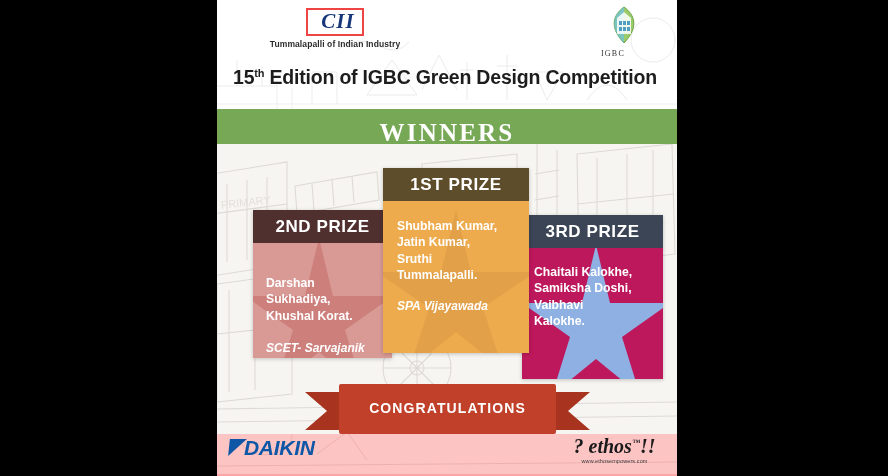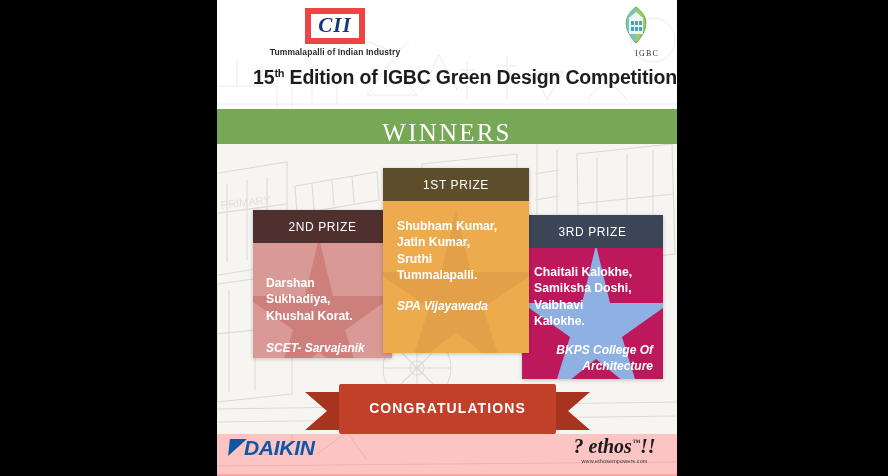--- a/index.html
+++ b/index.html
@@ -50,22 +50,22 @@
 
   .cii-logo {
     position: absolute;
     left: 38px;
     top: 8px;
     width: 160px;
     text-align: center;
   }
   .cii-box {
     display: inline-block;
-    border: 6px solid #ef4444;
-    padding: 1px 7px 2px 7px;
+    border: 2px solid #ef4444;
+    padding: 1px 7px 2px 13px;
     background: #ffffff;
   }
   .cii-box .cii-text {
     font-family: "Liberation Serif", serif;
     font-weight: bold;
     font-style: italic;
     font-size: 21px;
     letter-spacing: 1px;
     color: #17377a;
     line-height: 1;
@@ -77,36 +77,36 @@
     color: #2b2b2b;
     letter-spacing: .1px;
     white-space: nowrap;
   }
 
   .igbc-logo {
     position: absolute;
     right: 18px;
     top: 5px;
     width: 58px;
-    text-align: right;
+    text-align: left;
   }
   .igbc-sub {
     font-family: "Liberation Serif", serif;
     font-size: 8px;
     letter-spacing: 1.2px;
     color: #333;
     margin-top: 0px;
   }
 
   .poster-title {
     position: absolute;
-    left: 0;
+    left: 16px;
     top: 66px;
     width: 460px;
-    text-align: right;
+    text-align: left;
     font-size: 19.5px;
     font-weight: bold;
     color: #1d1d1d;
     letter-spacing: -0.2px;
     white-space: nowrap;
   }
   .poster-title sup {
     font-size: 11px;
     vertical-align: super;
   }
@@ -118,21 +118,21 @@
     top: 109px;
     width: 460px;
     height: 35px;
     background: #76a855;
     display: flex;
     align-items: center;
     justify-content: center;
   }
   .winners-banner .wtext {
     font-family: "Liberation Serif", serif;
-    font-weight: normal;
+    font-weight: bold;
     font-size: 25px;
     color: #ffffff;
     letter-spacing: 2.2px;
     margin-top: 12px;
   }
 
   
   .sketch-area {
     position: absolute;
     left: 0;
@@ -157,22 +157,22 @@
   }
   .card-head {
     position: relative;
     width: 100%;
     display: flex;
     align-items: center;
     justify-content: center;
     z-index: 3;
   }
   .card-head span {
-    font-size: 12px;
-    font-weight: normal;
+    font-size: 17px;
+    font-weight: bold;
     color: #ffffff;
     letter-spacing: .6px;
   }
   .card-body {
     position: relative;
     width: 100%;
     z-index: 3;
     box-sizing: border-box;
   }
   .card-star {
@@ -443,21 +443,20 @@
 
       <div class="card" id="card-3" style="background: #be185d;">
         <svg class="card-star" width="141" height="164" viewBox="0 0 141 164">
           <path d="M74 30 L88 88 L148 88 L100 122 L118 180 L74 144 L30 180 L48 122 L0 88 L60 88 Z" fill="#8fb0e2"></path>
         </svg>
         <div class="card-head" style="background: rgb(59, 69, 85);">
           <span>3RD PRIZE</span>
         </div>
         <div class="card-body">
           <div class="names">Chaitali Kalokhe,<br>Samiksha Doshi,<br>Vaibhavi<br>Kalokhe.</div>
-          <div class="org">BKPS College Of<br>Architecture</div>
         </div>
       </div>
 
       <div class="card" id="card-1" style="z-index: 5; background: rgb(238, 171, 78);">
         <svg class="card-star" width="146" height="185" viewBox="0 0 146 185">
           <path d="M73 42 L88 104 L152 104 L100 140 L120 202 L73 164 L26 202 L46 140 L-6 104 L58 104 Z" fill="#e2a049"></path>
         </svg>
         <div class="card-head" style="background: rgb(93, 77, 42);">
           <span>1ST PRIZE</span>
         </div>

